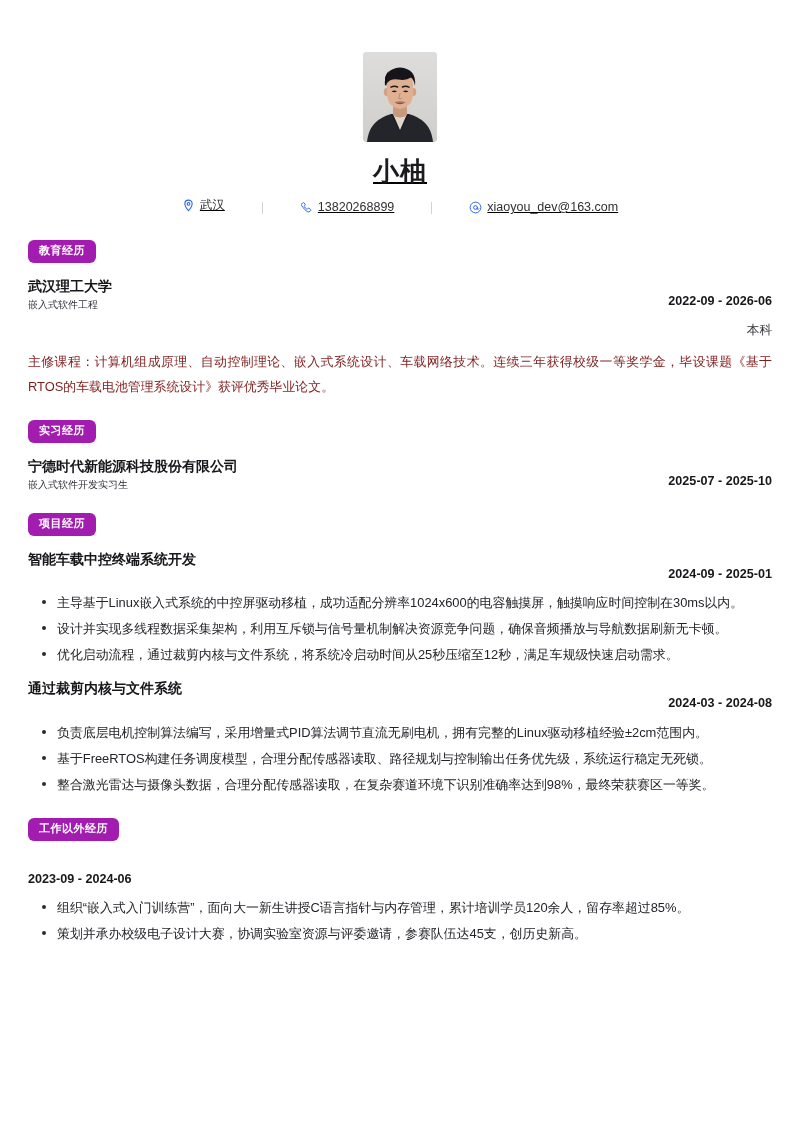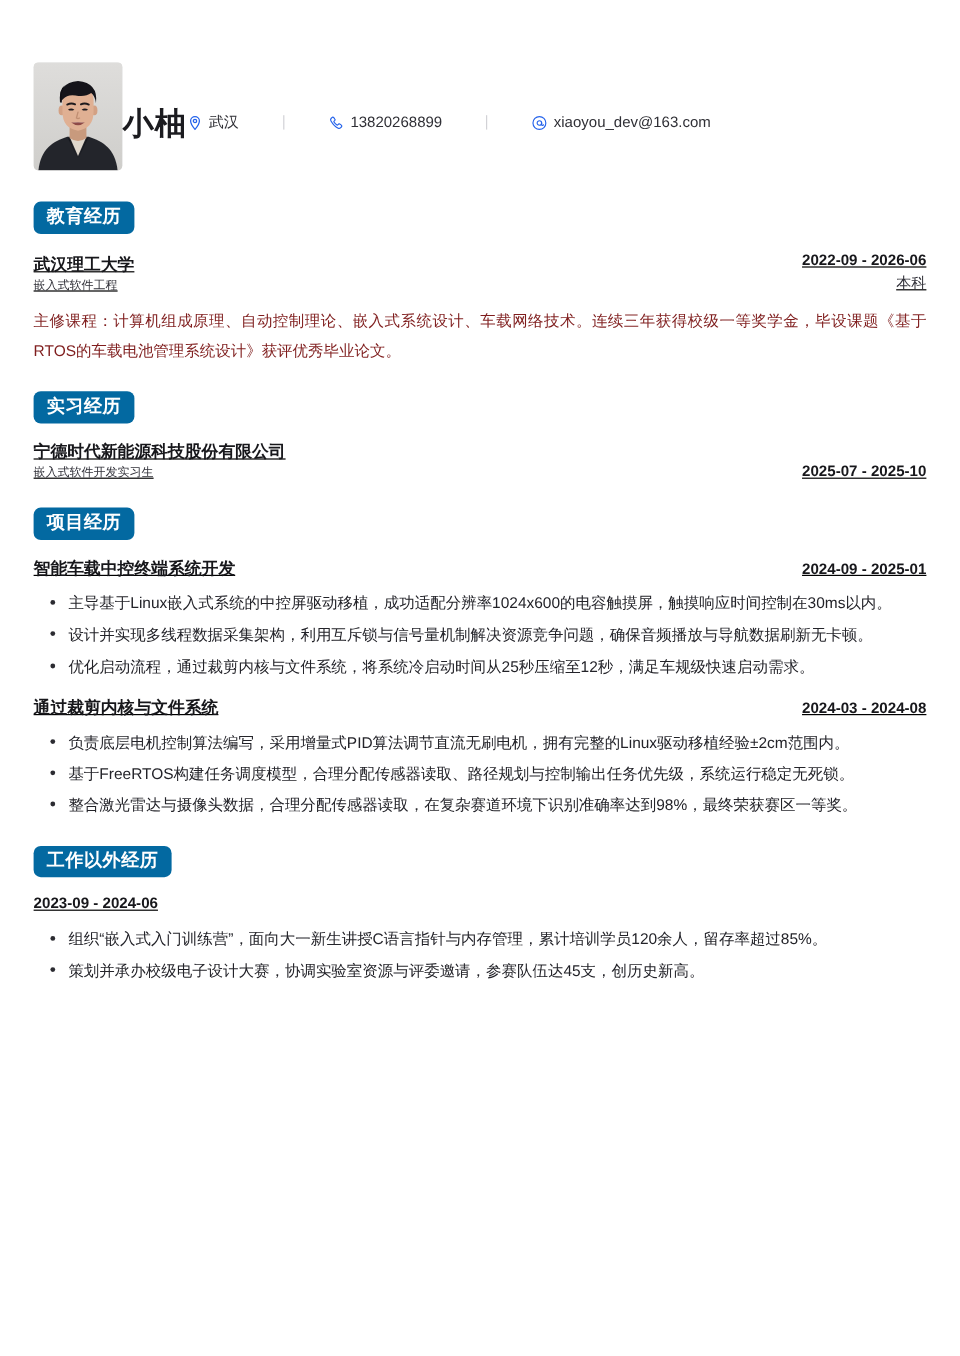--- a/index.html
+++ b/index.html
@@ -18,22 +18,23 @@
     min-height: 1130px;
     background: #ffffff;
     padding: 0 28px;
     overflow: hidden;
   }
 
   
   .header {
     padding-top: 52px;
     display: flex;
-    flex-direction: row;
+    flex-direction: column;
     align-items: center;
+    text-decoration: underline;
   }
 
   .avatar-wrap {
     width: 74px;
     height: 90px;
     border-radius: 4px;
     overflow: hidden;
     background: #d8d8d6;
     position: relative;
   }
@@ -45,21 +46,21 @@
     font-size: 26px;
     font-weight: 700;
     color: #1b1b1f;
     letter-spacing: 1px;
     line-height: 1.2;
   }
 
   .contact-row {
     margin-top: 10px;
     display: flex;
-    align-items: center;
+    align-items: flex-end;
     font-size: 12.5px;
     color: #2f2f35;
     gap: 24px;
   }
 
   .contact-item {
     display: flex;
     align-items: center;
     gap: 5px;
     white-space: nowrap;
@@ -75,39 +76,38 @@
 
   .ci { width: 13px; height: 13px; display: block; flex: none; }
   .ci svg { display: block; width: 13px; height: 13px; }
 
   
   .section { margin-top: 21px; }
   .section.first { margin-top: 26px; }
 
   .badge {
     display: inline-block;
-    background: #0369a1;
+    background: #a21caf;
     color: #ffffff;
-    font-size: 15px;
+    font-size: 11px;
     font-weight: 700;
     border-radius: 6px;
     padding: 5px 11px 6px 11px;
     line-height: 1.05;
     letter-spacing: .5px;
   }
 
   .entry { margin-top: 13px; }
   .entry.tight { margin-top: 11px; }
 
   .entry-head {
     display: flex;
     justify-content: space-between;
-    align-items: flex-end;
+    align-items: flex-start;
     gap: 36px;
-    text-decoration: underline;
   }
 
   .entry-left { min-width: 0; }
   .entry-right { text-align: right; flex: none; }
 
   .org {
     font-size: 14px;
     font-weight: 700;
     color: #17171b;
     line-height: 1.45;
@@ -119,27 +119,28 @@
     line-height: 1.5;
     margin-top: 1px;
   }
 
   .date {
     font-size: 12.6px;
     font-weight: 700;
     color: #17171b;
     line-height: 1.45;
     white-space: nowrap;
+    margin-top: 16px;
   }
 
   .meta {
     font-size: 12.6px;
     color: #32323a;
     line-height: 1.5;
-    margin-top: 1px;
+    margin-top: 11px;
   }
 
   .para {
     margin-top: 9px;
     font-size: 12.9px;
     line-height: 1.95;
     color: #7f1d1d;
     text-align: justify;
   }
 

